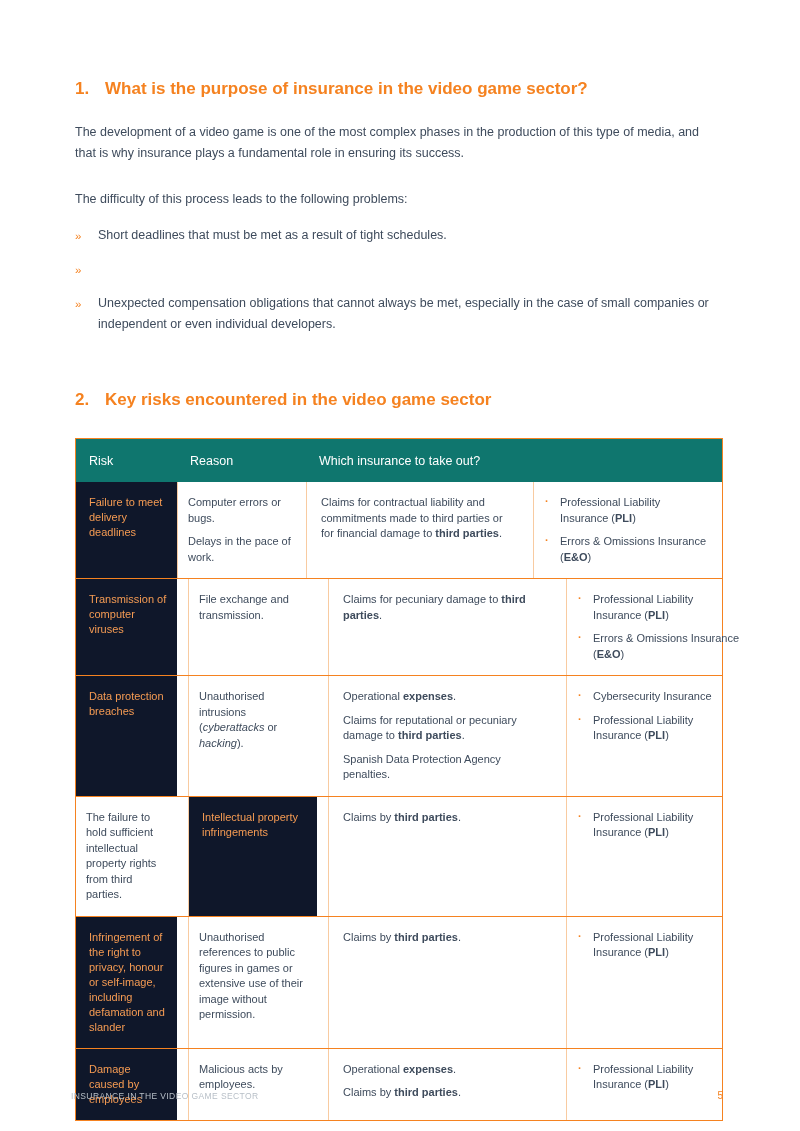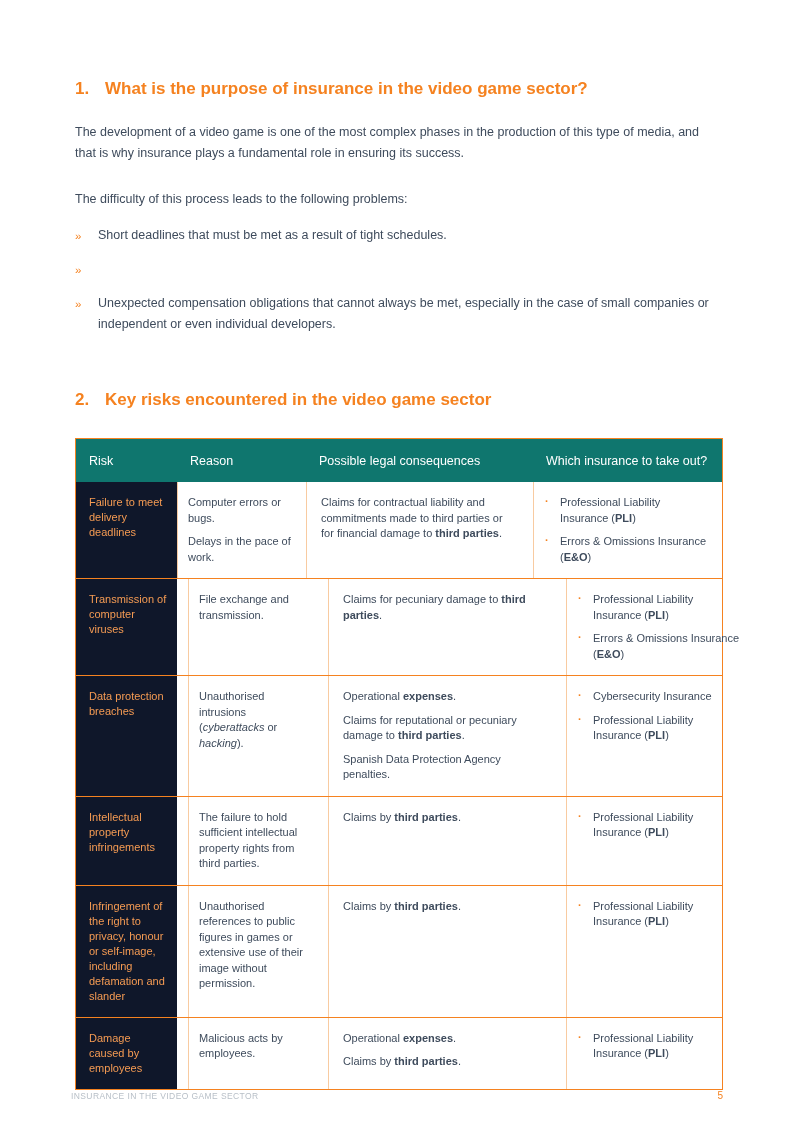--- a/index.html
+++ b/index.html
@@ -83,21 +83,20 @@
     <section class="h2-wrap">
       <div class="heading">
         <span class="h-num">2.</span>
         <span class="h-title">Key risks encountered in the video game sector</span>
       </div>
 
       <div class="risk-table">
         <div class="thead">
           <div class="hcell">Risk</div>
           <div class="hcell">Reason</div>
-          <div class="hcell">Possible legal consequences</div>
           <div class="hcell">Which insurance to take out?</div>
         </div>
         <div id="table-body">
           <div class="trow">
             <div class="cell c-risk">Failure to meet delivery deadlines</div>
             <div class="cell c-reason">
                 <div class="rp">Computer errors or bugs.</div>
                 <div class="rp">Delays in the pace of work.</div>
               </div>
             <div class="cell c-cons">
@@ -133,24 +132,24 @@
                 <div class="rp">Claims for reputational or pecuniary damage to <span style="font-weight: 700;">third parties</span>.</div>
                 <div class="rp">Spanish Data Protection Agency penalties.</div>
               </div>
             <div class="cell c-ins">
                 <div class="rp">Cybersecurity Insurance</div>
                 <div class="rp">Professional Liability Insurance (<span style="font-weight: 700;">PLI</span>)</div>
               </div>
           </div>
 
           <div class="trow">
-            <div class="cell c-risk">Intellectual property infringements</div>
             <div class="cell c-reason">
                 <div class="rp">The failure to hold sufficient intellectual property rights from third parties.</div>
               </div>
+            <div class="cell c-risk">Intellectual property infringements</div>
             <div class="cell c-cons">
                 <div class="rp">Claims by <span style="font-weight: 700;">third parties</span>.</div>
               </div>
             <div class="cell c-ins">
                 <div class="rp">Professional Liability Insurance (<span style="font-weight: 700;">PLI</span>)</div>
               </div>
           </div>
 
           <div class="trow">
             <div class="cell c-risk">Infringement of the right to privacy, honour or self-image, including defamation and slander</div>

